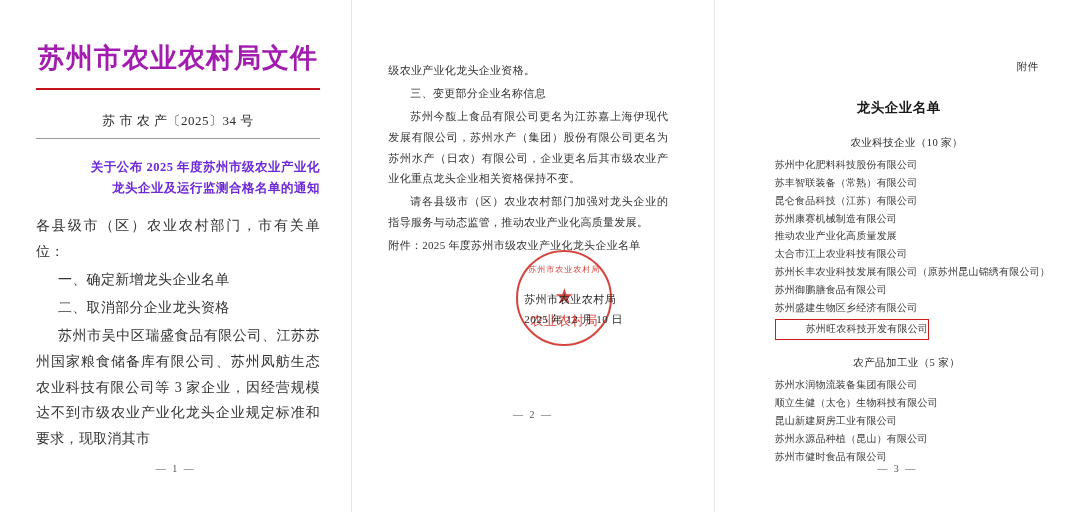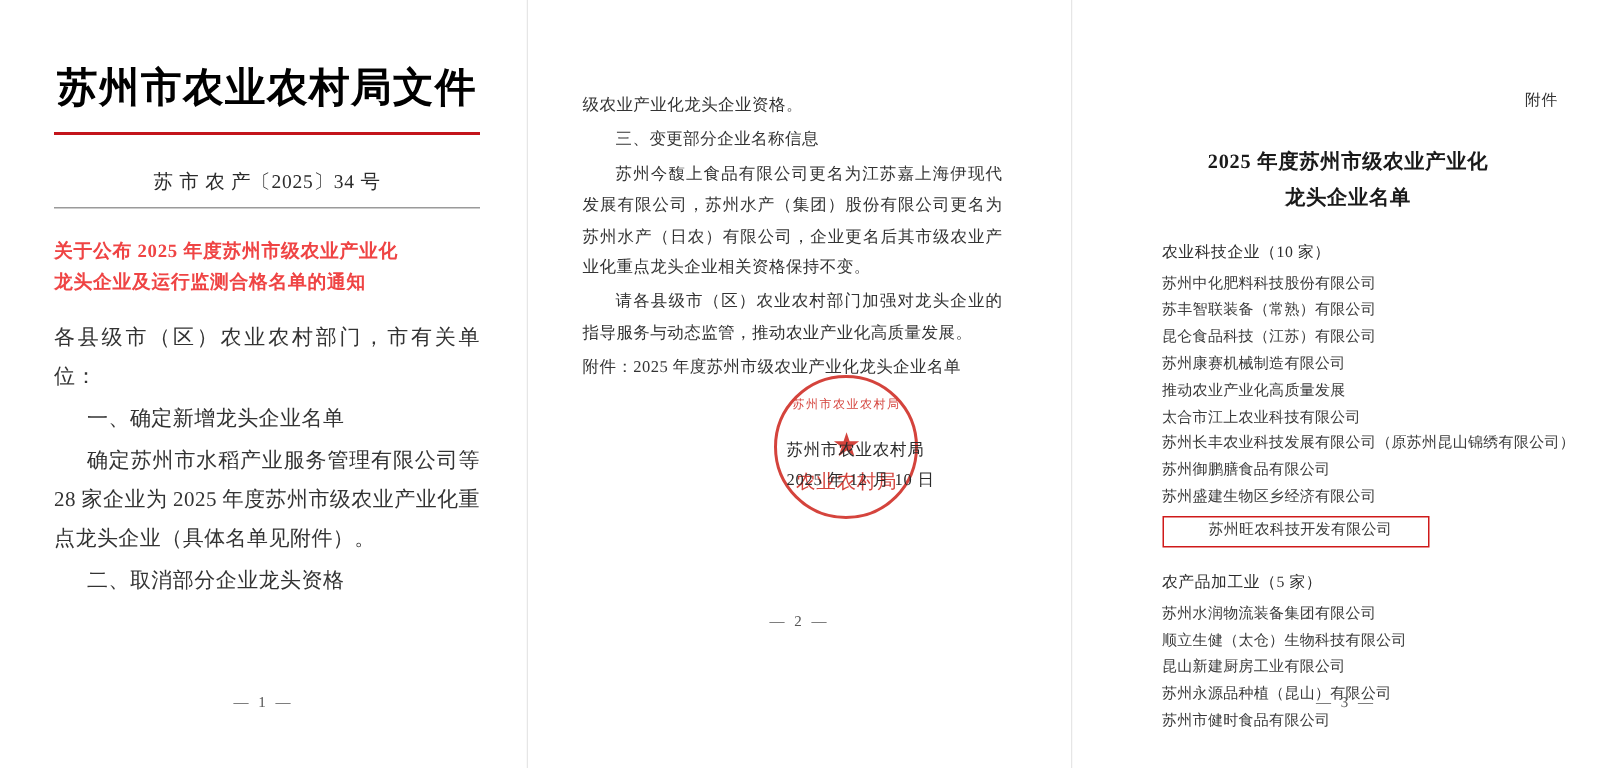--- a/index.html
+++ b/index.html
@@ -39,21 +39,21 @@
 
   
   .p1-inner {
     position: absolute;
     left: 36px;
     top: 42px;
     width: 284px;
   }
   .doc-title {
     text-align: center;
-    color: #000000;
+    color: #a21caf;
     font-family: "Liberation Serif", serif;
     font-weight: bold;
     font-size: 27px;
     letter-spacing: 1px;
     line-height: 1.25;
     white-space: nowrap;
   }
   .red-rule {
     margin: 12px 0 0 0;
     height: 2px;
@@ -68,24 +68,24 @@
     letter-spacing: 0.5px;
   }
   .thin-rule {
     margin-top: 8px;
     height: 1px;
     background: #9a9a9a;
     width: 100%;
   }
   .doc-subject {
     margin-top: 18px;
-    text-align: left;
+    text-align: right;
     font-size: 12.5px;
     font-weight: bold;
-    color: #ef4444;
+    color: #6d28d9;
     line-height: 1.7;
     letter-spacing: 0.5px;
   }
   .body-text {
     margin-top: 14px;
     font-size: 14px;
     color: #333;
     line-height: 1.85;
     letter-spacing: 0.3px;
     text-align: justify;
@@ -197,20 +197,21 @@
     color: #1a1a1a;
     line-height: 1.8;
     letter-spacing: 0.5px;
   }
   .cat-head {
     margin-top: 16px;
     font-size: 10.5px;
     color: #2b2b2b;
     text-indent: 16px;
     letter-spacing: 0.4px;
+    text-align: center;
   }
   .company-list {
     margin: 6px 0 0 0;
     padding: 0;
     list-style: none;
   }
   .company-list li {
     font-size: 10px;
     color: #3a3a3a;
     line-height: 1.78;
@@ -243,22 +244,22 @@
       <div class="red-rule"></div>
       <div class="doc-number">苏 市 农 产〔2025〕34 号</div>
       <div class="thin-rule"></div>
       <div class="doc-subject">
         <div>关于公布 2025 年度苏州市级农业产业化</div>
         <div>龙头企业及运行监测合格名单的通知</div>
       </div>
       <div class="body-text">
         <p>各县级市（区）农业农村部门，市有关单位：</p>
         <p class="sect-head">一、确定新增龙头企业名单</p>
-        <p class="indent">确定苏州市水稻产业服务管理有限公司等 28 家企业为 2025 年度苏州市级农业产业化重点龙头企业（具体名单见附件）。</p>
         <p class="sect-head">二、取消部分企业龙头资格</p>
+        <p class="indent">苏州市吴中区瑞盛食品有限公司、江苏苏州国家粮食储备库有限公司、苏州凤舫生态农业科技有限公司等 3 家企业，因经营规模达不到市级农业产业化龙头企业规定标准和要求，现取消其市</p>
       </div>
     </div>
     <div class="folio">— 1 —</div>
   </div>
 
   <div class="divider"></div>
 
   <div class="page page-2">
     <div class="p2-inner">
       <p>级农业产业化龙头企业资格。</p>
@@ -280,38 +281,37 @@
 
     <div class="folio">— 2 —</div>
   </div>
 
   <div class="divider"></div>
 
   <div class="page page-3">
     <div class="p3-inner">
       <div class="attach-label">附件</div>
       <div class="list-title">
-        <div>2025 年度苏州市级农业产业化</div>
         <div>龙头企业名单</div>
       </div>
 
       <div class="cat-head">农业科技企业（10 家）</div>
       <ul class="company-list">
         <li>苏州中化肥料科技股份有限公司</li>
         <li>苏丰智联装备（常熟）有限公司</li>
         <li>昆仑食品科技（江苏）有限公司</li>
         <li>苏州康赛机械制造有限公司</li>
         <li>推动农业产业化高质量发展</li>
         <li>太合市江上农业科技有限公司</li>
         <li>苏州长丰农业科技发展有限公司（原苏州昆山锦绣有限公司）</li>
         <li>苏州御鹏膳食品有限公司</li>
         <li>苏州盛建生物区乡经济有限公司</li>
         <li class="hl-row">
           <span class="company-list">
-            <span class="highlight" style="display:inline-block;border:1.6px solid #cf1a1a;padding:1px 24px 2px 14px;font-size:10px;color:#3a3a3a;line-height:1.6;white-space:nowrap;margin-top:3px;">苏州旺农科技开发有限公司</span>
+            <span class="highlight" style="display:inline-block;border:1.6px solid #cf1a1a;padding:1px 0 2px 14px;font-size:10px;color:#3a3a3a;line-height:1.6;white-space:nowrap;margin-top:3px;">苏州旺农科技开发有限公司</span>
           </span>
         </li>
       </ul>
 
       <div class="cat-head">农产品加工业（5 家）</div>
       <ul class="company-list">
         <li>苏州水润物流装备集团有限公司</li>
         <li>顺立生健（太仓）生物科技有限公司</li>
         <li>昆山新建厨房工业有限公司</li>
         <li>苏州永源品种植（昆山）有限公司</li>

